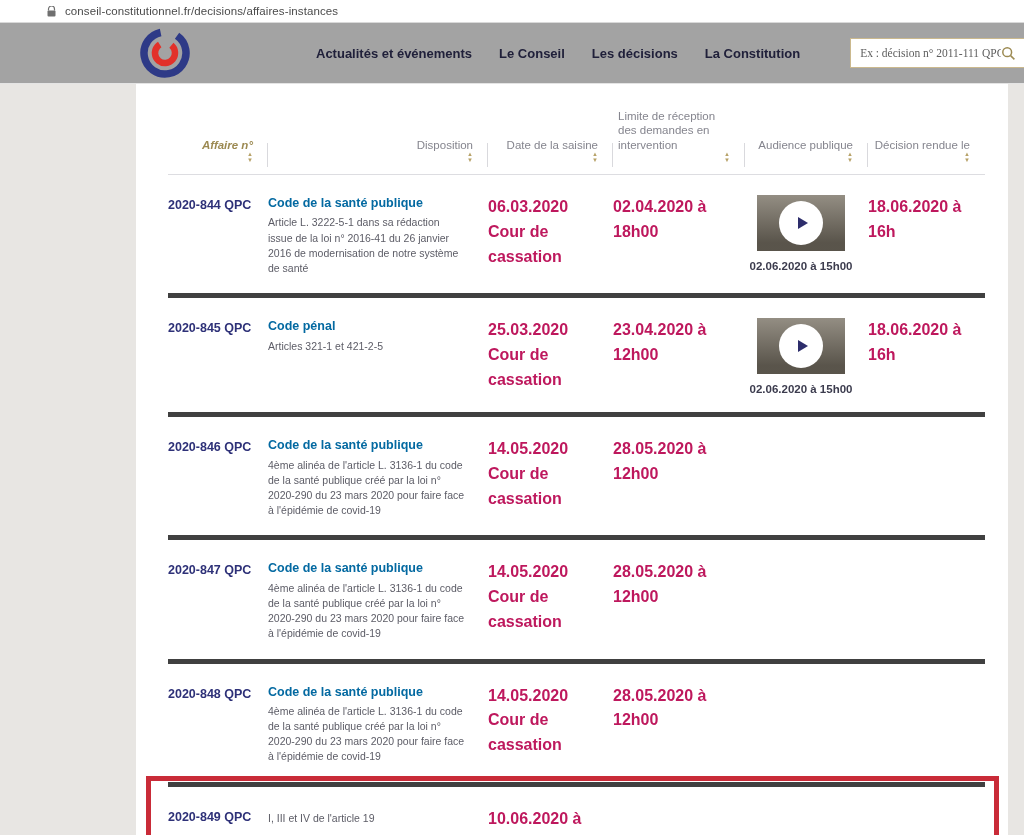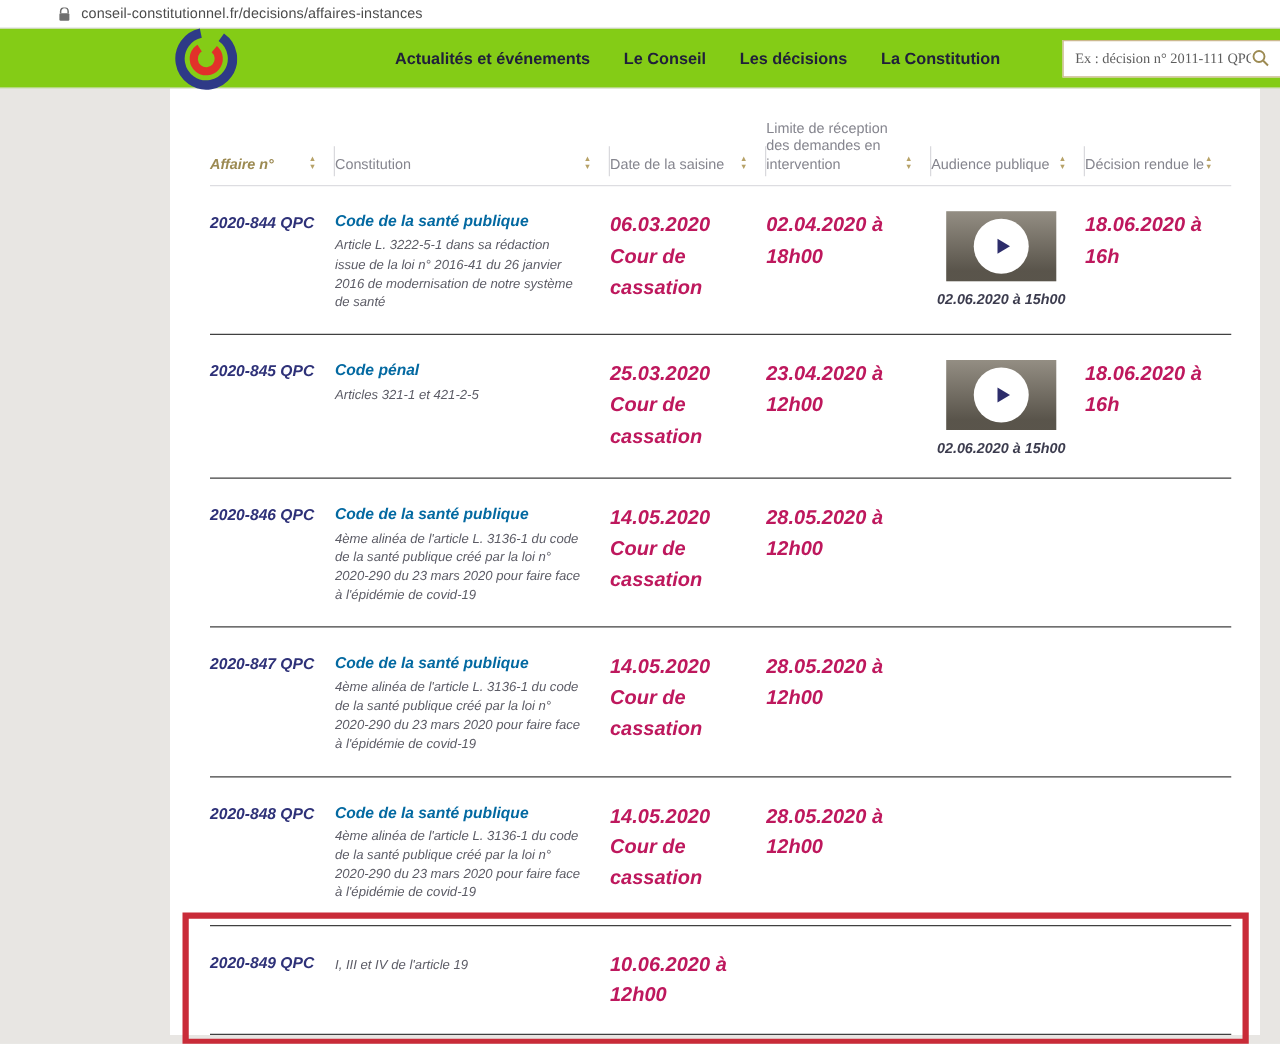--- a/index.html
+++ b/index.html
@@ -6,51 +6,51 @@
   html,body { width:1024px; height:835px; overflow:hidden; background:#e8e6e3;
               font-family:"Liberation Sans", sans-serif; }
 
   
   .browser-bar { height:23px; background:#ffffff; border-bottom:1px solid #d9d9d9;
                  display:flex; align-items:center; padding-left:47px; gap:9px; }
   .lock-ic { display:inline-flex; }
   .url-text { font-size:11.5px; color:#4b4b4b; letter-spacing:.1px; }
 
   
-  .site-header { height:48px; background:#84cc16; border-bottom:1px solid #e4e4e4;
+  .site-header { height:61px; background:#a3a3a3; border-bottom:1px solid #e4e4e4;
                  display:flex; align-items:center; }
   .logo { margin-left:140px; width:50px; height:50px; flex:0 0 auto; cursor:pointer; }
   .main-nav { display:flex; align-items:center; margin-left:126px; gap:27px; }
   .nav-item { font-size:13px; font-weight:bold; color:#20203a; cursor:pointer; white-space:nowrap; }
   .search-box { margin-left:50px; width:186px; height:30px; border:1px solid #cbb98e;
                 display:flex; align-items:center; padding:0 9px; background:#fff; }
   .search-box input { border:none; outline:none; flex:1; min-width:0;
                       font-family:"Liberation Serif", serif; font-size:11.5px; color:#3c3c3c; }
   .search-box input::placeholder { color:#4c4c4c; opacity:.9; }
   .mag-ic { flex:0 0 auto; cursor:pointer; display:inline-flex; }
 
   
   .page { background:#e8e6e3; height:751px; }
   .content { width:872px; margin-left:136px; background:#fff; min-height:751px; padding-top:25px; }
 
   .tbl-head { display:grid; grid-template-columns:100px 220px 125px 132px 123px 1fr;
               margin:0 23px 0 32px; border-bottom:1px solid #dddde1;
               padding-bottom:9px; align-items:end; }
   .hcell { position:relative; display:flex; align-items:flex-end; justify-content:space-between;
-           padding-right:15px; font-size:11.5px; color:#85858e; cursor:pointer; line-height:1.25; }
+           padding-right:15px; font-size:11.5px; color:#85858e; cursor:pointer; line-height:1.25;flex-direction:column; }
   .hcell .hlabel { max-width:112px; }
   .hcell.first .hlabel { color:#9c8a52; font-weight:bold;font-style:italic; }
   .hcell:not(.last)::after { content:""; position:absolute; right:0; bottom:-2px;
                              width:1px; height:24px; background:#d9d9dd; }
   .sort { display:flex; flex-direction:column; align-items:center; gap:1px;
           color:#b7a268; font-size:6px; line-height:5px; padding-bottom:2px; cursor:pointer; }
 
   .row { display:grid; grid-template-columns:100px 220px 125px 132px 123px 1fr;
-         margin:0 23px 0 32px; border-bottom:1px solid #404040;
-         padding:20px 0 17px; align-items:start;font-style:italic; }
+         margin:0 23px 0 32px; border-bottom:5px solid #404040;
+         padding:20px 0 17px; align-items:start; }
   .affaire-link { font-size:12.5px; font-weight:bold; color:#2e3178; text-decoration:none; cursor:pointer; }
   .c-dispo { padding-right:22px; }
   .dispo-title { display:block; font-size:12.5px; font-weight:bold; color:#0369a1;
                  line-height:1.3; text-decoration:none; cursor:pointer; }
   .dispo-detail { margin-top:4px; font-size:10.5px; color:#5c5c66; line-height:1.45; }
   .bold-line { font-size:16px; font-weight:bold; color:#be185d; line-height:1.55; }
 
   .video-block { width:112px; text-align:center; }
   .thumb { width:88px; height:56px; margin:0 auto; position:relative; cursor:pointer;
            background:
@@ -113,21 +113,21 @@
 
     <div class="tbl-head">
       <div class="hcell first">
         <span class="hlabel">Affaire n°</span>
         <span class="sort">
             <span>▲</span>
             <span>▼</span>
           </span>
       </div>
       <div class="hcell">
-        <span class="hlabel" style="max-width:170px">Constitution</span>
+        <span class="hlabel" style="max-width:170px">Disposition</span>
         <span class="sort">
             <span>▲</span>
             <span>▼</span>
           </span>
       </div>
       <div class="hcell">
         <span class="hlabel">Date de la saisine</span>
         <span class="sort">
             <span>▲</span>
             <span>▼</span>

